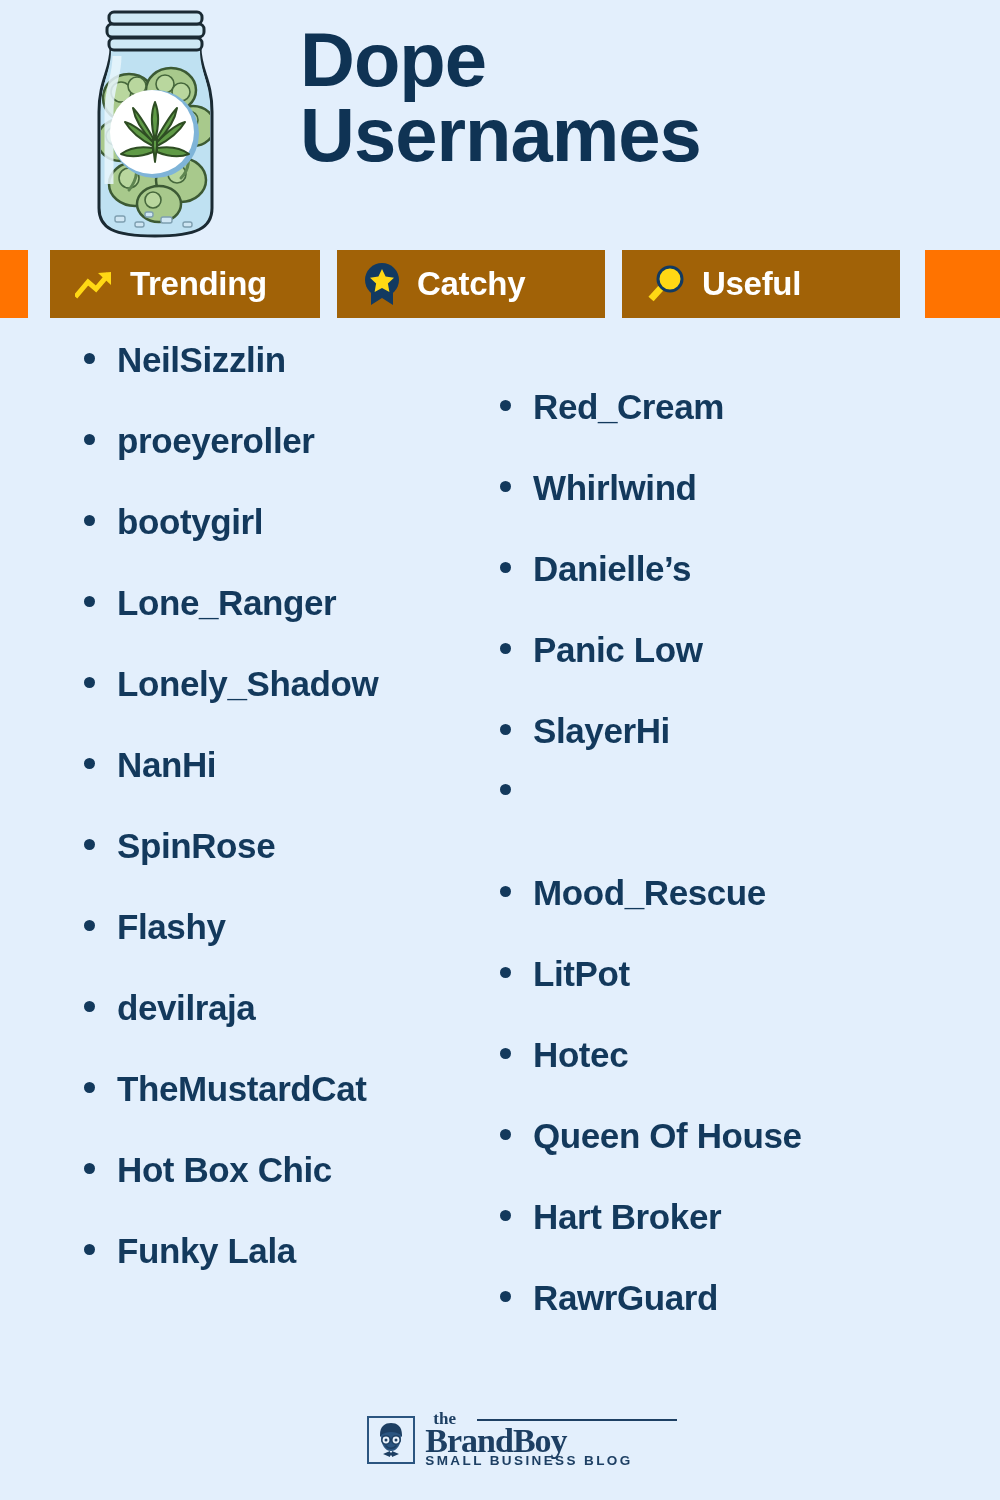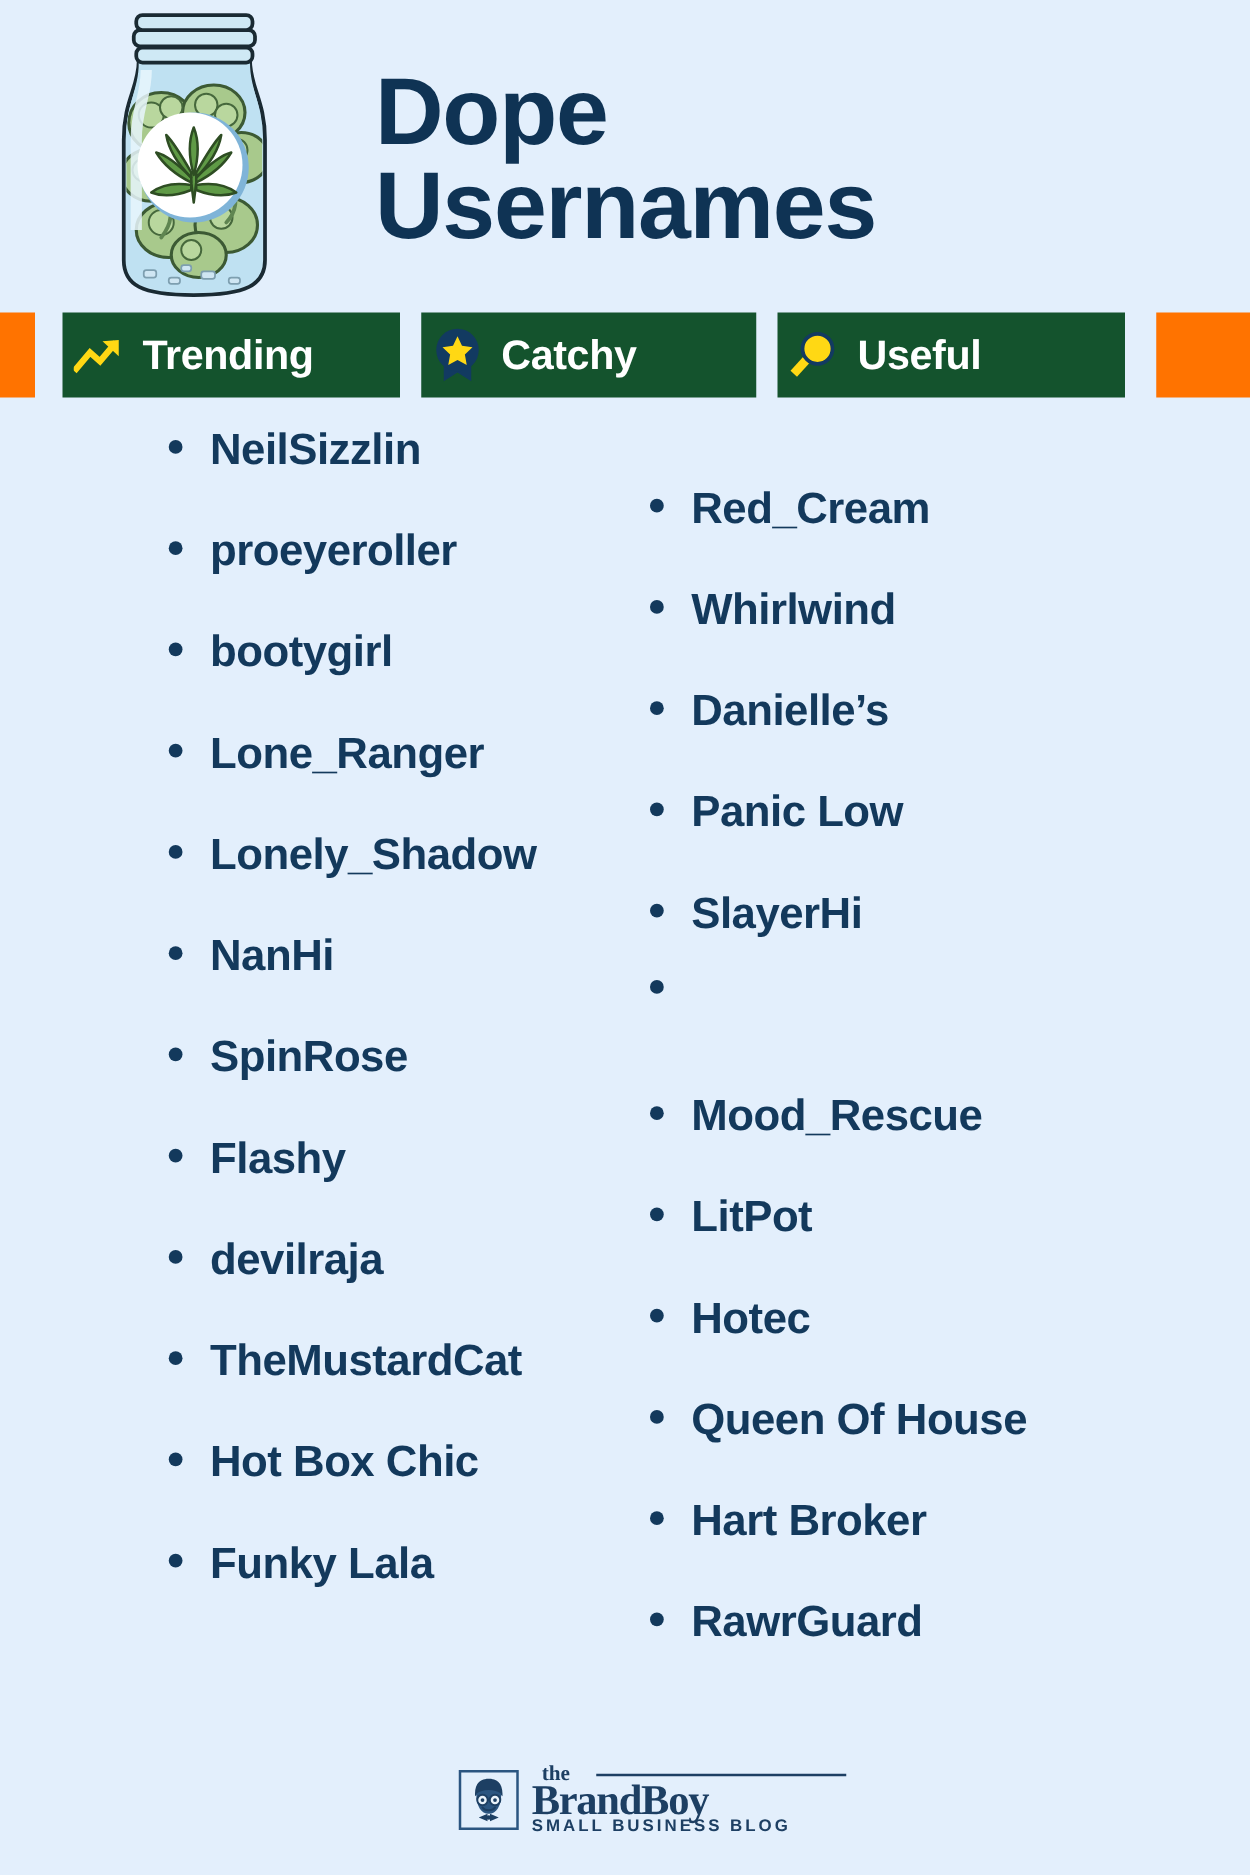--- a/index.html
+++ b/index.html
@@ -28,21 +28,21 @@
     display: flex;
     align-items: center;
     justify-content: center;
     padding-left: 10px;
     box-sizing: border-box;
   }
   .jar-wrap svg { display: block; }
 
   .title-block {
     flex: 1;
-    padding-top: 52px;
+    padding-top: 22px;
     padding-right: 30px;
   }
   .title-line {
     color: #0f3354;
     font-size: 76px;
     font-weight: bold;
     line-height: 0.99;
     letter-spacing: -1px;
     white-space: nowrap;
   }
@@ -60,25 +60,25 @@
     height: 68px;
     background: #ff7300;
   }
   .badge-stub.left  { left: 0;  width: 28px; }
   .badge-stub.right { left: 925px; width: 75px; }
 
   .badge {
     position: absolute;
     top: 0;
     height: 68px;
-    background: #14532d;
+    background: #a16207;
     display: flex;
     align-items: center;
     gap: 14px;
-    padding-left: 8px;
+    padding-left: 24px;
     box-sizing: border-box;
   }
   .badge.b1 { left: 50px;  width: 270px; }
   .badge.b2 { left: 337px; width: 268px; }
   .badge.b3 { left: 622px; width: 278px; }
 
   .badge-label {
     color: #ffffff;
     font-size: 33px;
     font-weight: bold;
@@ -96,21 +96,21 @@
 
   
   .lists {
     display: flex;
     padding: 22px 0 0 0;
   }
   .col {
     width: 470px;
     box-sizing: border-box;
   }
-  .col.left  { padding-left: 115px; margin-left: 20px; }
+  .col.left  { padding-left: 84px; }
   .col.right { padding-left: 30px; margin-top: 47px; }
 
   .item {
     display: flex;
     align-items: baseline;
     height: 81px;
     gap: 22px;
   }
   .bullet {
     width: 11px;

